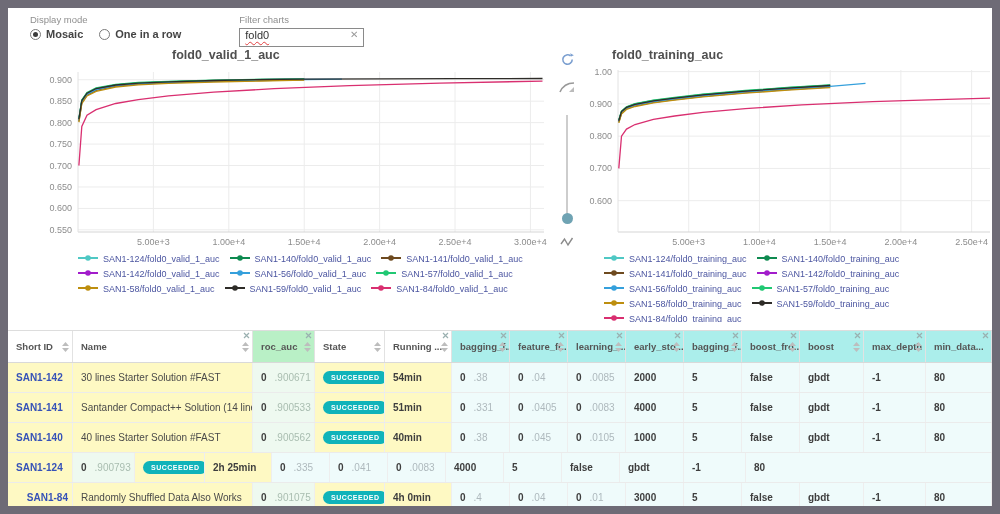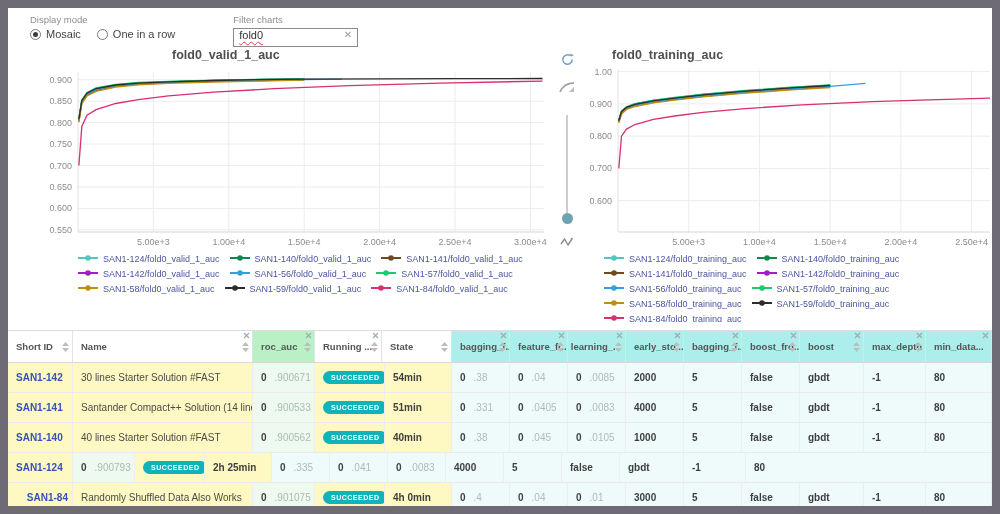--- a/index.html
+++ b/index.html
@@ -9,21 +9,21 @@
     background: #fff;
     border: 8px solid #6e6b76;
     overflow: hidden;
     position: relative;
     color: #4a4a4a;
   }
   
   .topbar { display: flex; padding: 6px 0 4px 22px; height: 40px; }
   .ctl-group { margin-right: 42px; }
   .ctl-label { font-size: 9.5px; color: #8f8f8f; margin-bottom: 3px; }
-  .radio-row { display: flex; align-items: center; font-size: 11px; font-weight: 400; color: #444; }
+  .radio-row { display: flex; align-items: center; font-size: 11px; font-weight: 700; color: #444; }
   .radio { width: 11px; height: 11px; border: 1px solid #7a7a7a; border-radius: 50%; display: inline-block; margin-right: 5px; background: #fff; position: relative; }
   .radio.sel::after { content: ""; position: absolute; left: 2px; top: 2px; width: 5px; height: 5px; border-radius: 50%; background: #3c3c3c; }
   .radio-opt { display: flex; align-items: center; margin-right: 16px; cursor: pointer; }
   .filter-box { width: 125px; height: 19px; border: 1px solid #8a8a8a; background: #fff; display: flex; align-items: flex-start; padding: 0 5px; font-size: 11px; }
   .filter-text { color: #333; text-decoration: underline wavy #e04040 1px; text-underline-offset: 2px; flex: 1; }
   .filter-clear { color: #9a9a9a; font-size: 10px; cursor: pointer; }
   
   .charts-row { display: flex; padding: 0 0 0 12px; height: 282px; }
   .chart-panel { }
   .chart-panel.p1 { width: 532px; }
@@ -352,58 +352,58 @@
       <div class="hcell col-green" style="width:62px;flex:0 0 62px;">
         <span>roc_auc</span>
         <span class="sort"><svg width="7" height="10" viewBox="0 0 7 10">
             <path d="M3.5 0 L7 4 H0 Z" fill="#bdbdbd"></path>
             <path d="M3.5 10 L0 6 H7 Z" fill="#bdbdbd"></path>
           </svg></span>
         <span class="xclose"><svg width="7" height="7" viewBox="0 0 7 7">
             <path d="M1 1 L6 6 M6 1 L1 6" stroke="#9ab0b0" stroke-width="1.2"></path>
           </svg></span>
       </div>
+      <div class="hcell col-white" style="width:70px;flex:0 0 70px;">
+        <span>State</span>
+        <span class="sort"><svg width="7" height="10" viewBox="0 0 7 10">
+            <path d="M3.5 0 L7 4 H0 Z" fill="#bdbdbd"></path>
+            <path d="M3.5 10 L0 6 H7 Z" fill="#bdbdbd"></path>
+          </svg></span>
+      </div>
       <div class="hcell col-white" style="width:67px;flex:0 0 67px;">
         <span>Running ...</span>
         <span class="sort"><svg width="7" height="10" viewBox="0 0 7 10">
             <path d="M3.5 0 L7 4 H0 Z" fill="#bdbdbd"></path>
             <path d="M3.5 10 L0 6 H7 Z" fill="#bdbdbd"></path>
           </svg></span>
         <span class="xclose"><svg width="7" height="7" viewBox="0 0 7 7">
             <path d="M1 1 L6 6 M6 1 L1 6" stroke="#9ab0b0" stroke-width="1.2"></path>
           </svg></span>
       </div>
-      <div class="hcell col-white" style="width:70px;flex:0 0 70px;">
-        <span>State</span>
-        <span class="sort"><svg width="7" height="10" viewBox="0 0 7 10">
-            <path d="M3.5 0 L7 4 H0 Z" fill="#bdbdbd"></path>
-            <path d="M3.5 10 L0 6 H7 Z" fill="#bdbdbd"></path>
-          </svg></span>
-      </div>
       <div class="hcell col-cyan" style="width:58px;flex:0 0 58px;">
         <span>bagging_f...</span>
         <span class="sort"><svg width="7" height="10" viewBox="0 0 7 10">
             <path d="M3.5 0 L7 4 H0 Z" fill="#bdbdbd"></path>
             <path d="M3.5 10 L0 6 H7 Z" fill="#bdbdbd"></path>
           </svg></span>
         <span class="xclose"><svg width="7" height="7" viewBox="0 0 7 7">
             <path d="M1 1 L6 6 M6 1 L1 6" stroke="#9ab0b0" stroke-width="1.2"></path>
           </svg></span>
       </div>
       <div class="hcell col-cyan" style="width:58px;flex:0 0 58px;">
         <span>feature_fr...</span>
         <span class="sort"><svg width="7" height="10" viewBox="0 0 7 10">
             <path d="M3.5 0 L7 4 H0 Z" fill="#bdbdbd"></path>
             <path d="M3.5 10 L0 6 H7 Z" fill="#bdbdbd"></path>
           </svg></span>
         <span class="xclose"><svg width="7" height="7" viewBox="0 0 7 7">
             <path d="M1 1 L6 6 M6 1 L1 6" stroke="#9ab0b0" stroke-width="1.2"></path>
           </svg></span>
       </div>
-      <div class="hcell col-cyan" style="width:58px;flex:0 0 58px;justify-content:flex-end;">
+      <div class="hcell col-cyan" style="width:58px;flex:0 0 58px;">
         <span>learning_...</span>
         <span class="sort"><svg width="7" height="10" viewBox="0 0 7 10">
             <path d="M3.5 0 L7 4 H0 Z" fill="#bdbdbd"></path>
             <path d="M3.5 10 L0 6 H7 Z" fill="#bdbdbd"></path>
           </svg></span>
         <span class="xclose"><svg width="7" height="7" viewBox="0 0 7 7">
             <path d="M1 1 L6 6 M6 1 L1 6" stroke="#9ab0b0" stroke-width="1.2"></path>
           </svg></span>
       </div>
       <div class="hcell col-cyan" style="width:58px;flex:0 0 58px;">

